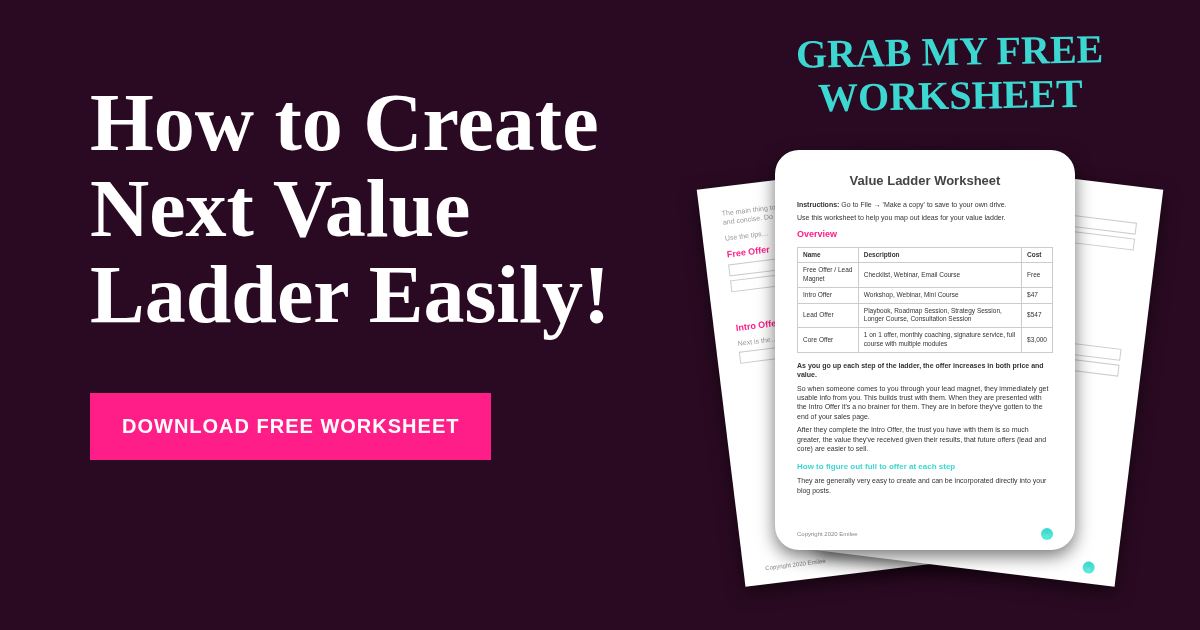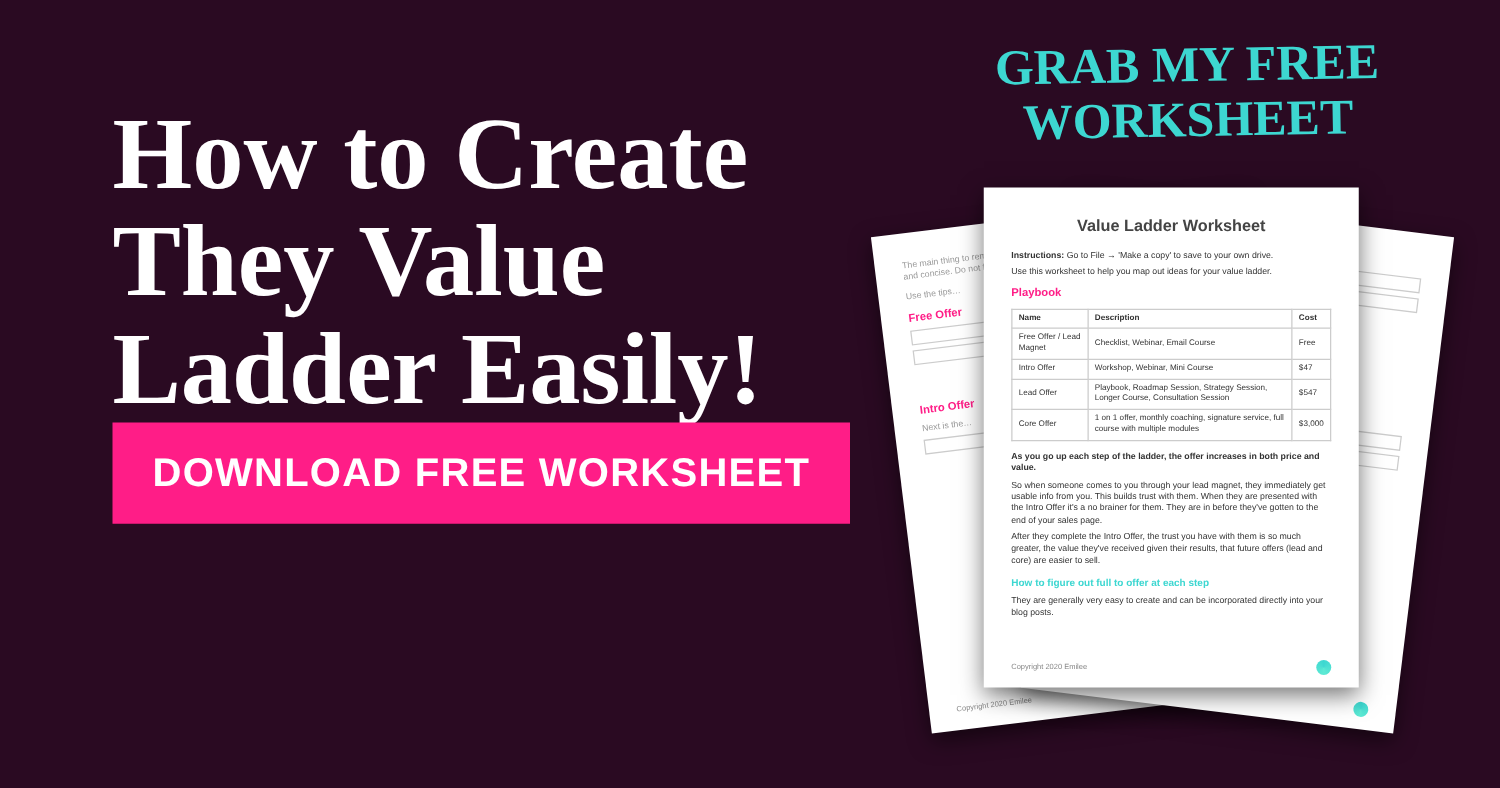--- a/index.html
+++ b/index.html
@@ -15,26 +15,27 @@
     }
     .headline {
       color:#fff;
       font-size:82px;
       line-height:1.05;
       font-weight:700;
       font-family: Georgia, 'Times New Roman', serif;
     }
     .cta {
       display:inline-block;
+      margin-top:55px;
       background:#ff1d87;
       color:#fff;
       font-family: Arial, Helvetica, sans-serif;
       font-weight:700;
       letter-spacing:1px;
-      font-size:32px;
+      font-size:20px;
       padding:22px 32px;
       border:none;
       cursor:pointer;
     }
     .handwritten {
       position:absolute; right:70px; top:30px; width:360px;
       color:#3dd7d1;
       font-family: 'Comic Sans MS', 'Marker Felt', cursive;
       font-size:40px;
       line-height:1.1;
@@ -66,28 +67,28 @@
     .sheet .title { color:#444; font-size:13px; font-weight:700; text-align:center; margin-bottom:10px;}
     .sheet table { width:100%; border-collapse:collapse; margin:6px 0 8px;}
     .sheet th, .sheet td { border:1px solid #ccc; padding:3px 5px; font-size:6.5px; text-align:left;}
     .sheet th { font-weight:700; }
     .sheet .foot { position:absolute; bottom:10px; left:22px; right:22px; display:flex; justify-content:space-between; align-items:center; font-size:6px; color:#888;}
     .sheet .logo { width:12px; height:12px; border-radius:50%; background:conic-gradient(#3dd7d1, #5eead4, #3dd7d1);}
     .sheet .boxrow { display:flex; gap:4px; margin:4px 0;}
     .sheet .boxrow .cell { border:1px solid #ccc; height:12px; flex:1;}
     .sheet-left  { left:0;  top:20px;  transform:rotate(-7deg); z-index:1; }
     .sheet-right { right:0; top:20px;  transform:rotate(7deg);  z-index:2; }
-    .sheet-front { left:67px; top:0;   transform:rotate(0deg);  z-index:3; }
+    .sheet-front { left:55px; top:0;   transform:rotate(0deg);  z-index:3;border-radius:24px; }
     .bold { font-weight:700; }
   </style>
 </head>
 <body>
 
 <div class="left">
-  <div class="headline">How to Create They Value Ladder Easily!</div>
+  <div class="headline">How to Create Next Value Ladder Easily!</div>
   <button class="cta">DOWNLOAD FREE WORKSHEET</button>
 </div>
 
 <div class="handwritten">GRAB MY FREE WORKSHEET</div>
 
 <div class="stack">
 
   <div class="sheet sheet-left">
     <div class="blur">The main thing to remember about freebies is that they should be result driven and concise. Do not fluff it.</div>
     <div class="blur" style="margin-top:6px">Use the tips…</div>
@@ -136,21 +137,21 @@
     <div class="foot">
         <span>Copyright 2020 Emilee</span>
         <span class="logo"></span>
       </div>
   </div>
 
   <div class="sheet sheet-front">
     <div class="title">Value Ladder Worksheet</div>
     <div><span class="bold">Instructions:</span> <span>Go to File → 'Make a copy' to save to your own drive.</span></div>
     <div style="margin-top:4px">Use this worksheet to help you map out ideas for your value ladder.</div>
-    <h2>Playbook</h2>
+    <h2>Overview</h2>
     <table>
       <thead>
         <tr>
           <th>Name</th>
           <th>Description</th>
           <th>Cost</th>
         </tr>
       </thead>
       <tbody>
         <tr>

